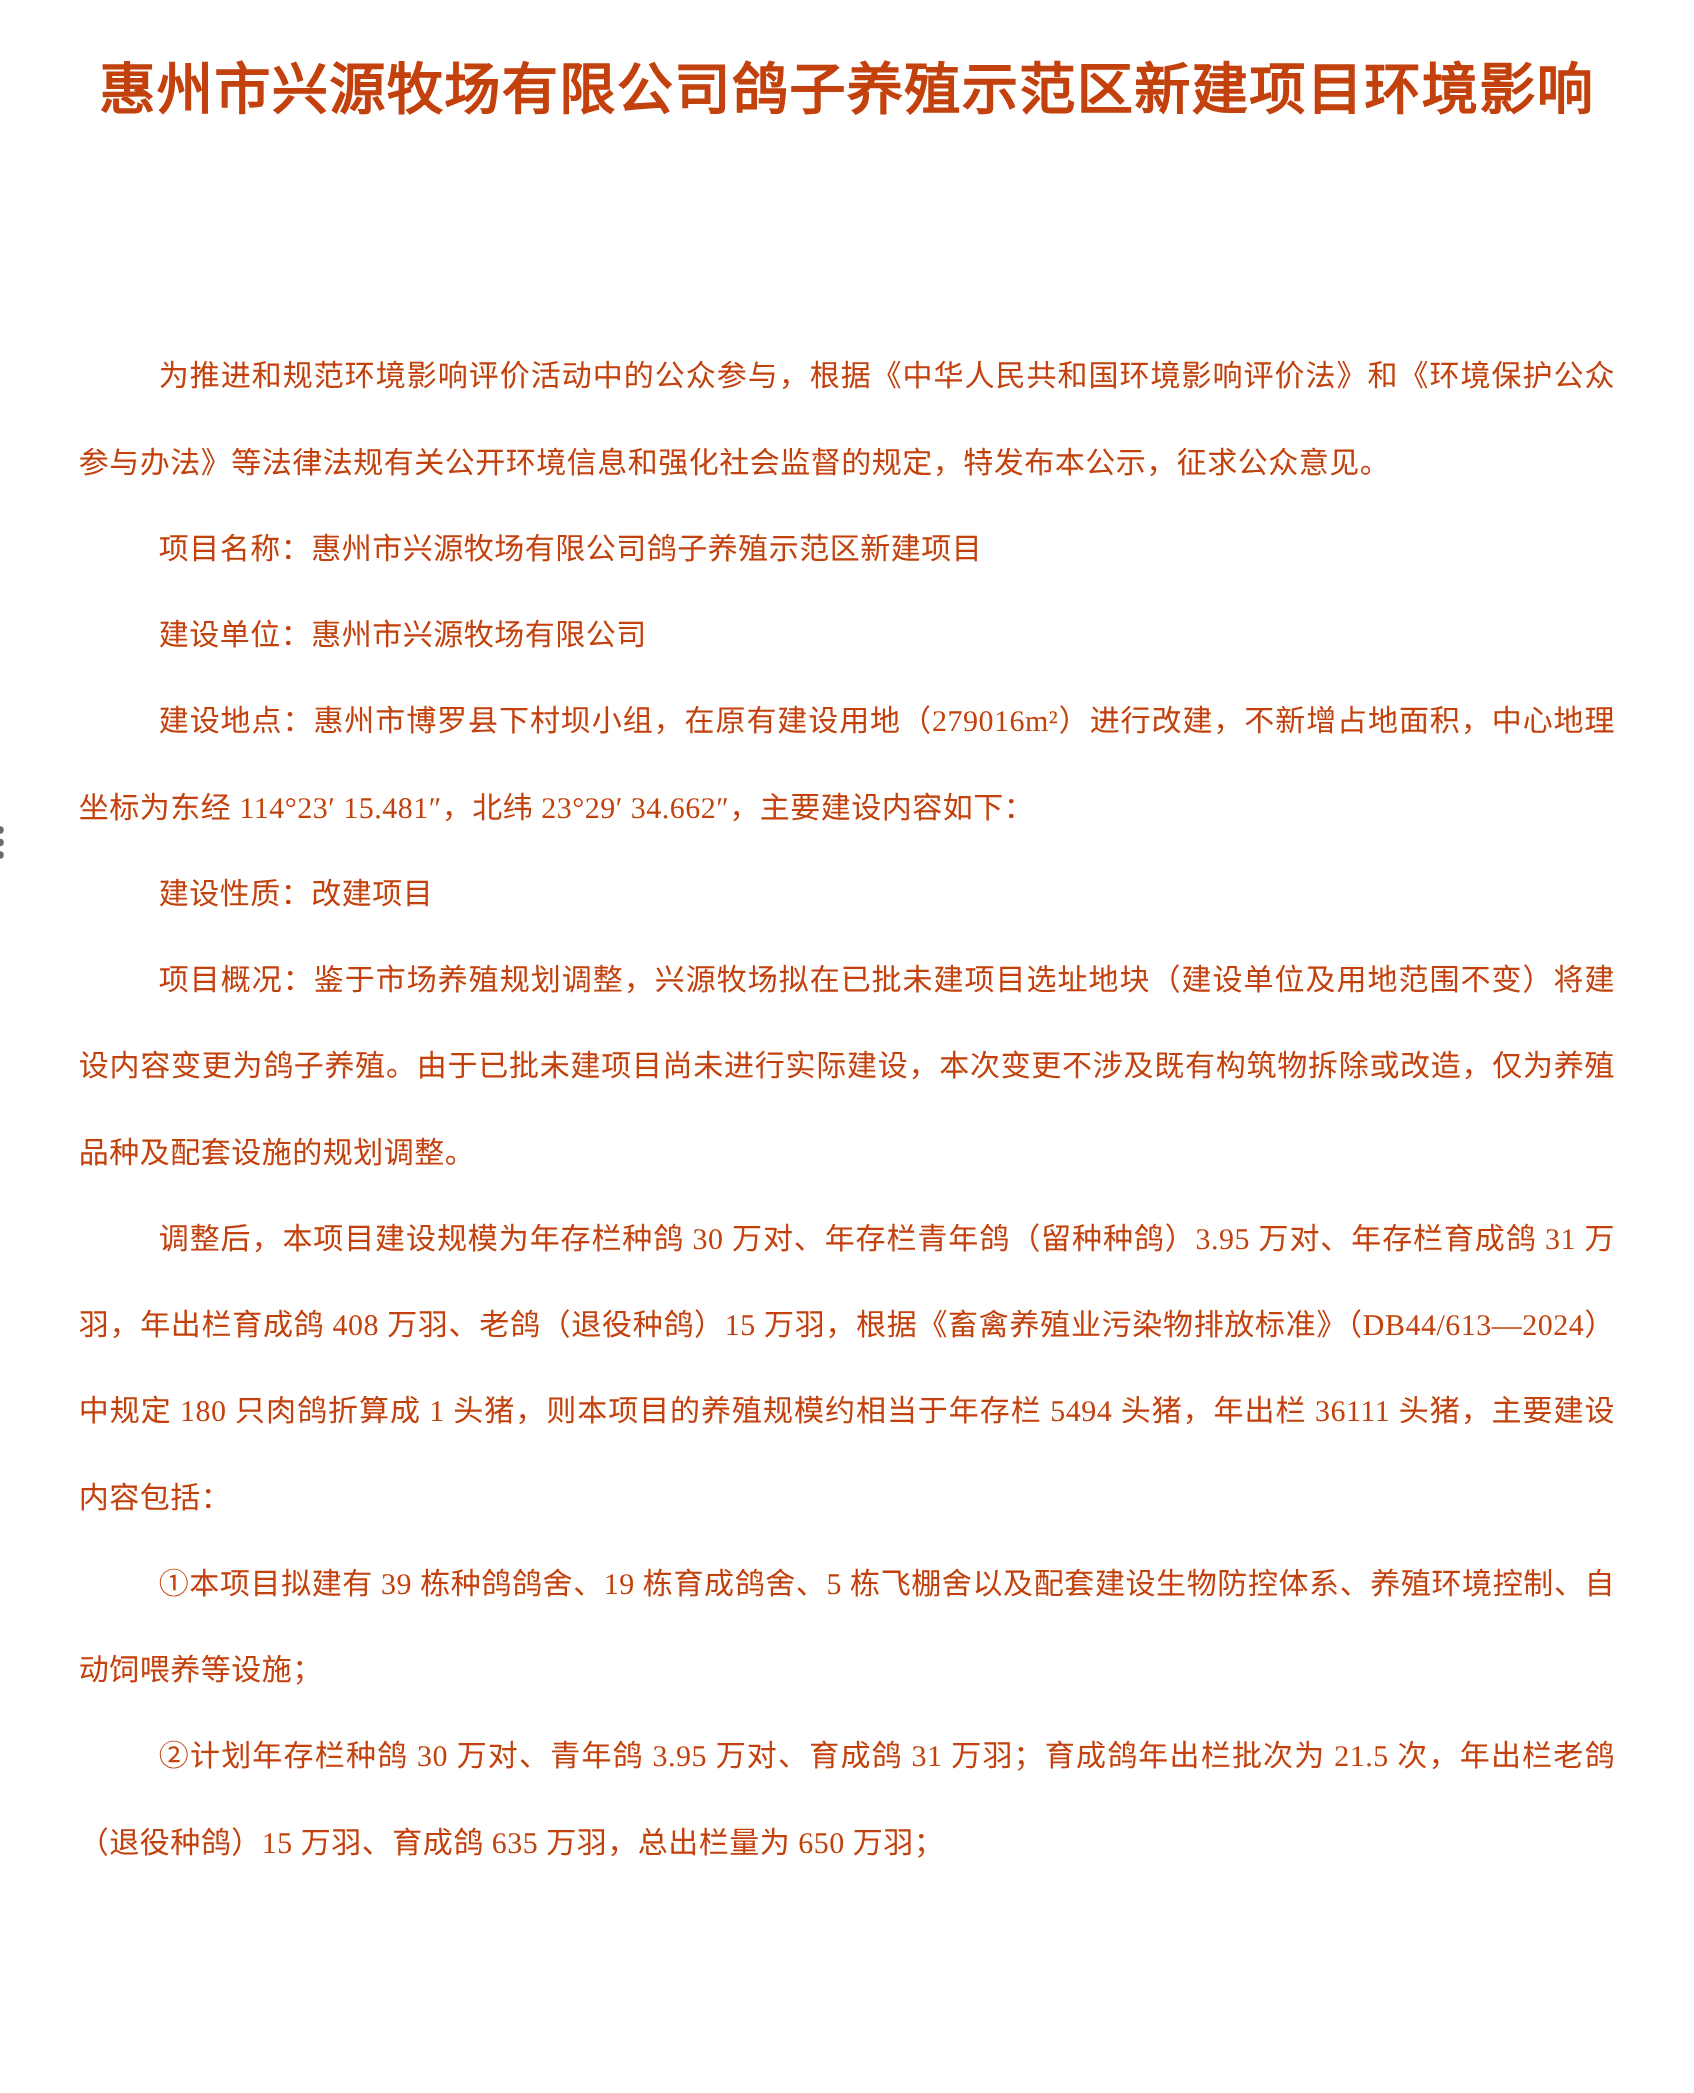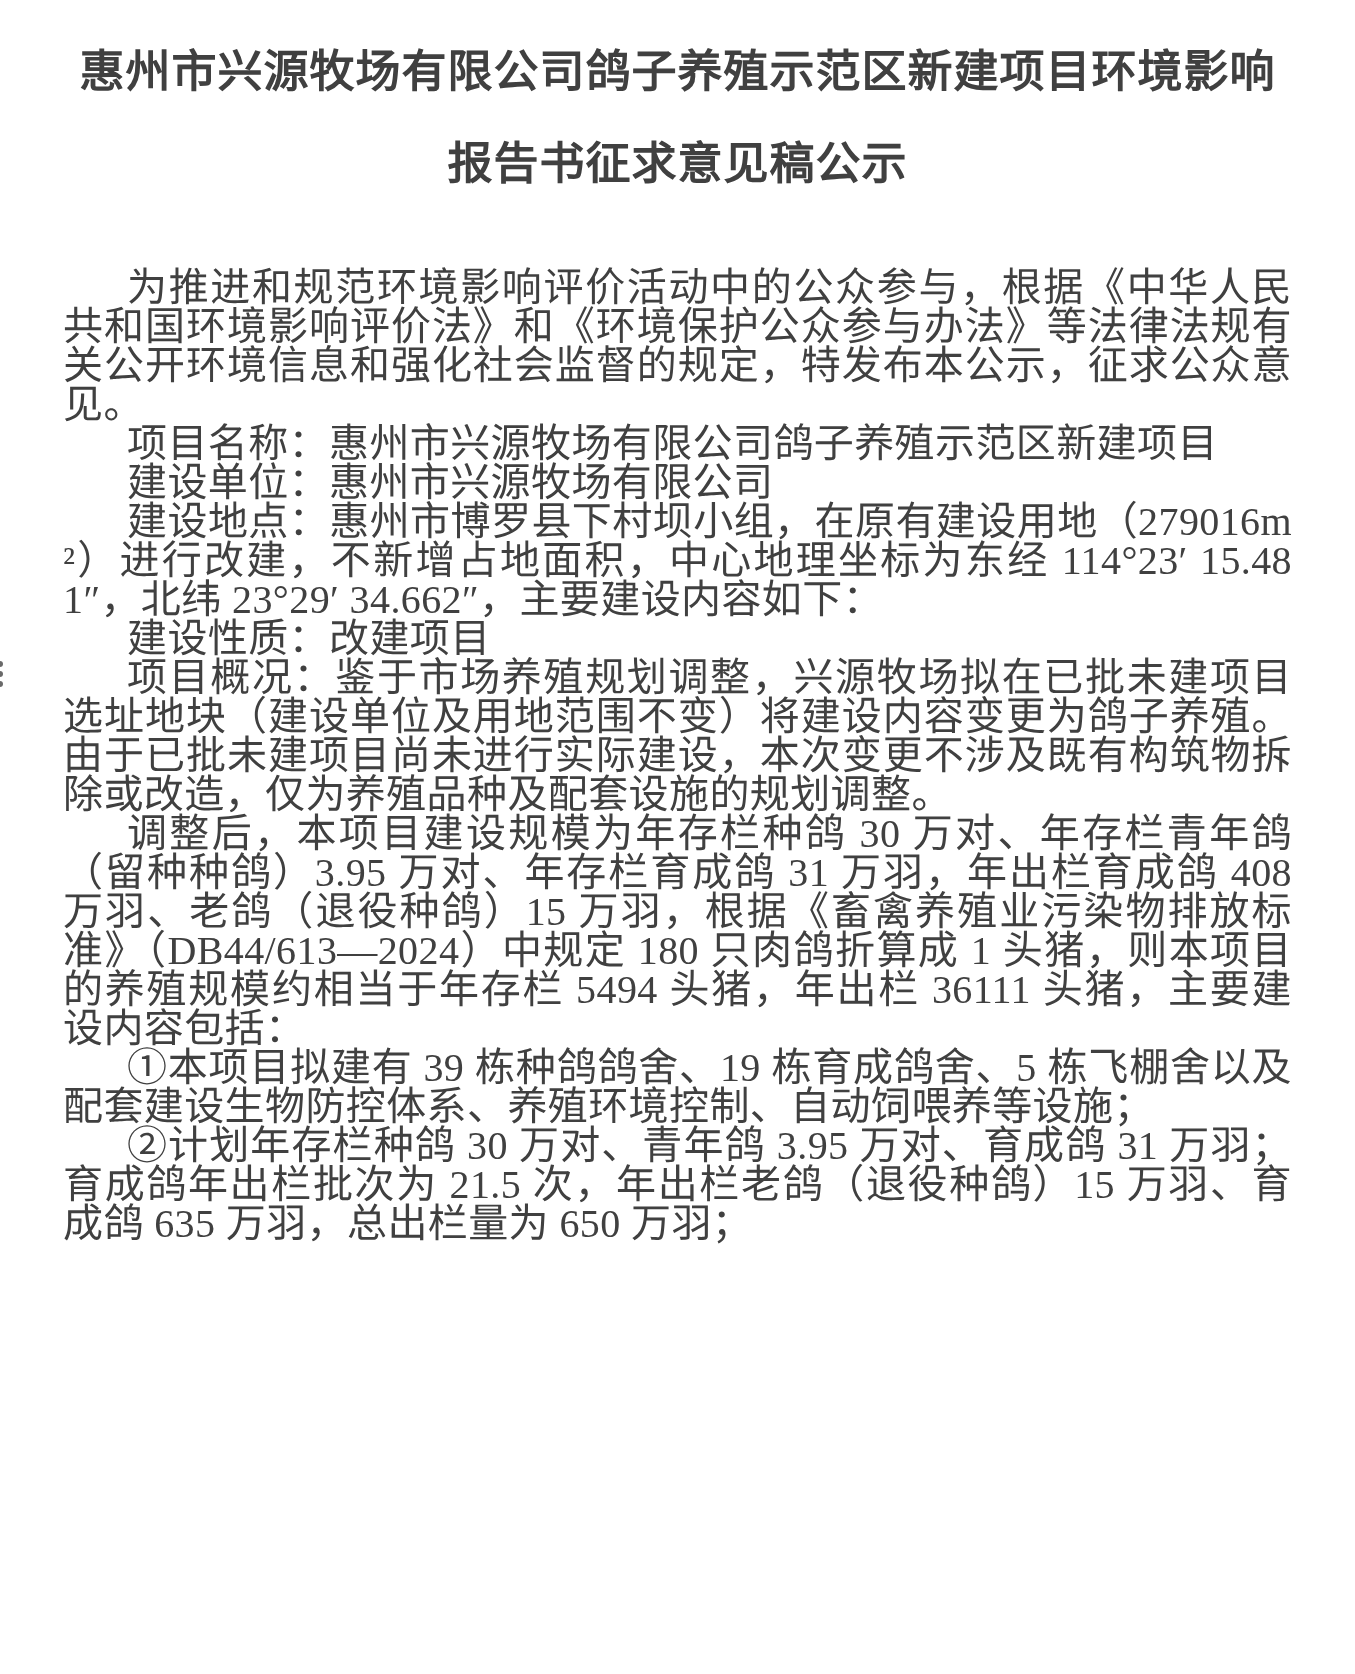--- a/index.html
+++ b/index.html
@@ -7,21 +7,21 @@
     padding: 0;
     background: #ffffff;
   }
   .page {
     position: relative;
     width: 1355px;
     height: 1674px;
     margin: 0;
     background: #ffffff;
     overflow: hidden;
-    color: #404040;
+    color: #c2410c;
     font-family: "Liberation Serif", "DejaVu Serif", serif;
   }
   .doc-title {
     position: absolute;
     top: 26px;
     left: 40px;
     right: 40px;
     margin: 0;
     text-align: center;
     font-size: 45px;
@@ -34,22 +34,22 @@
     white-space: nowrap;
   }
   .doc-body {
     position: absolute;
     top: 268px;
     left: 63px;
     right: 63px;
   }
   .para {
     margin: 0;
-    font-size: 40px;
-    line-height: 39px;
+    font-size: 24px;
+    line-height: 69px;
     letter-spacing: 0.4px;
     text-align: justify;
     text-justify: inter-character;
     word-break: break-all;
   }
   .indent {
     text-indent: 64px;
   }
   .heading {
     font-weight: 700;
@@ -77,21 +77,20 @@
 <div class="page">
 
   <div class="edge-handle">
     <i></i>
     <i></i>
     <i></i>
   </div>
 
   <h1 class="doc-title">
     <span class="tline">惠州市兴源牧场有限公司鸽子养殖示范区新建项目环境影响</span>
-    <span class="tline">报告书征求意见稿公示</span>
   </h1>
 
   <div class="doc-body">
     <p class="para indent">为推进和规范环境影响评价活动中的公众参与，根据《中华人民共和国环境影响评价法》和《环境保护公众参与办法》等法律法规有关公开环境信息和强化社会监督的规定，特发布本公示，征求公众意见。</p>
     <p class="para indent">项目名称：惠州市兴源牧场有限公司鸽子养殖示范区新建项目</p>
     <p class="para indent">建设单位：惠州市兴源牧场有限公司</p>
     <p class="para indent">建设地点：惠州市博罗县下村坝小组，在原有建设用地（279016m²）进行改建，不新增占地面积，中心地理坐标为东经 114°23′ 15.481″，北纬 23°29′ 34.662″，主要建设内容如下：</p>
     <p class="para indent">建设性质：改建项目</p>
     <p class="para indent">项目概况：鉴于市场养殖规划调整，兴源牧场拟在已批未建项目选址地块（建设单位及用地范围不变）将建设内容变更为鸽子养殖。由于已批未建项目尚未进行实际建设，本次变更不涉及既有构筑物拆除或改造，仅为养殖品种及配套设施的规划调整。</p>
     <p class="para indent">调整后，本项目建设规模为年存栏种鸽 30 万对、年存栏青年鸽（留种种鸽）3.95 万对、年存栏育成鸽 31 万羽，年出栏育成鸽 408 万羽、老鸽（退役种鸽）15 万羽，根据《畜禽养殖业污染物排放标准》（DB44/613—2024）中规定 180 只肉鸽折算成 1 头猪，则本项目的养殖规模约相当于年存栏 5494 头猪，年出栏 36111 头猪，主要建设内容包括：</p>

